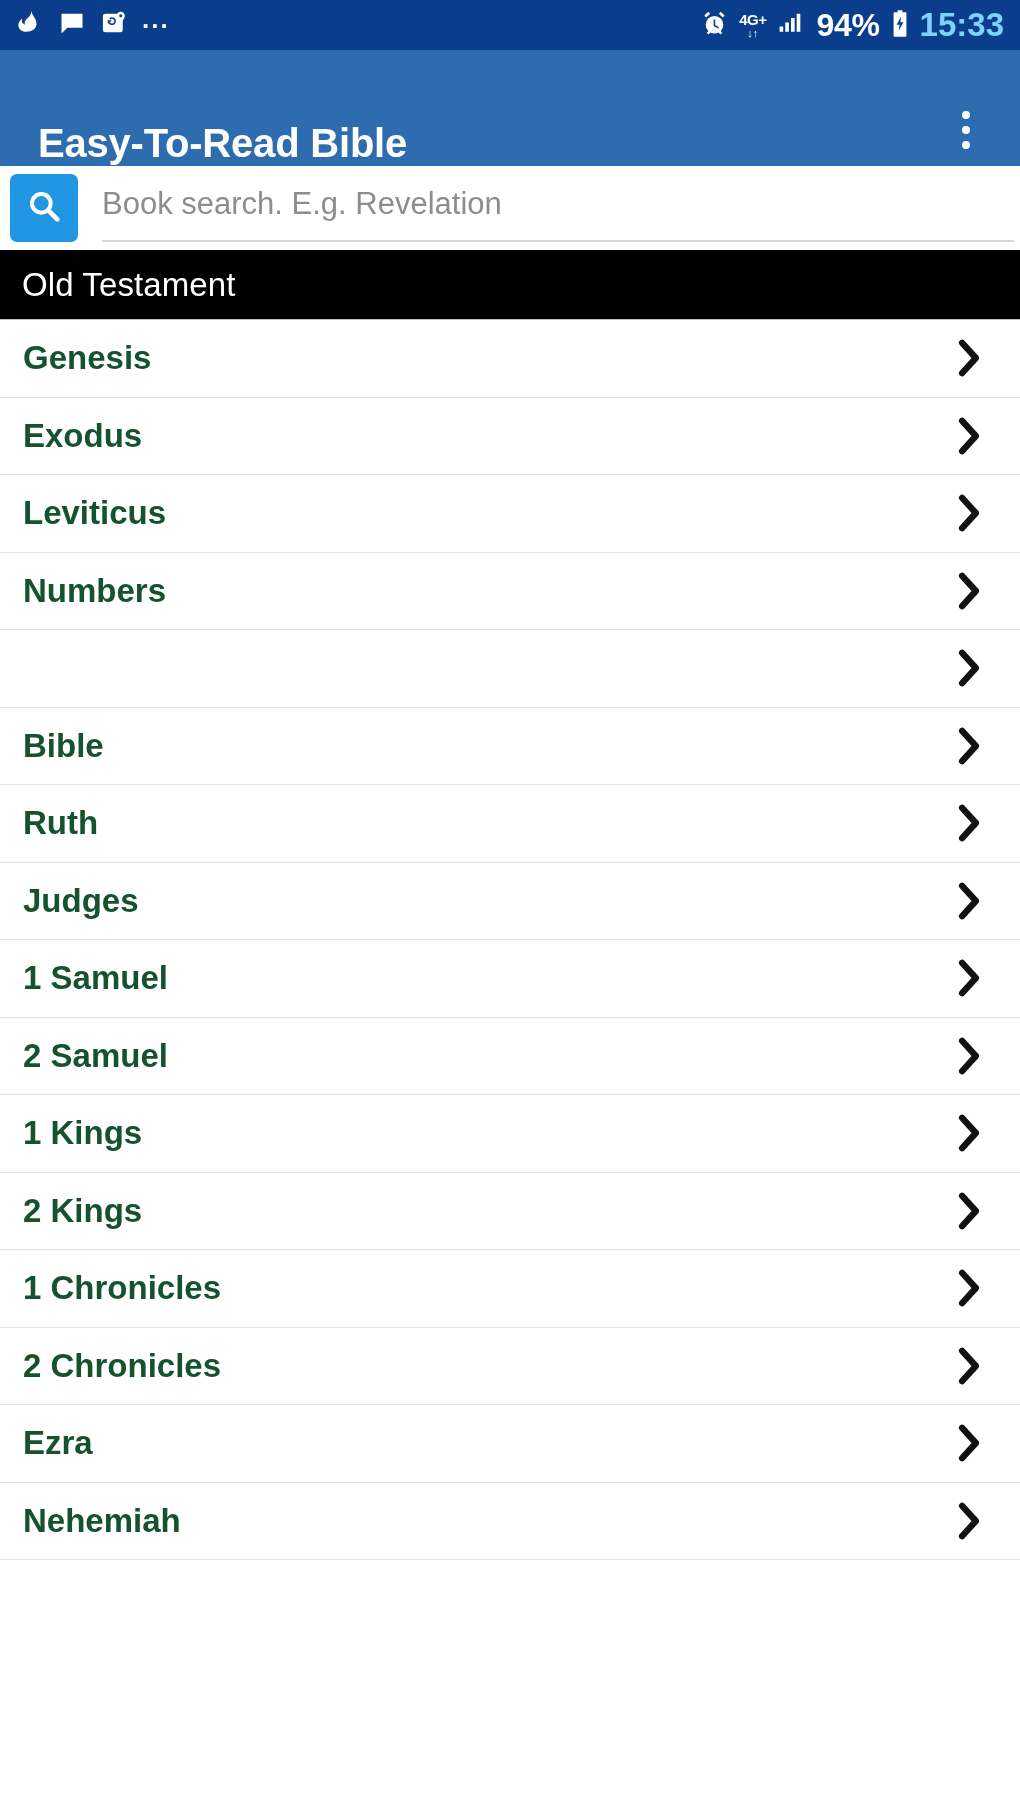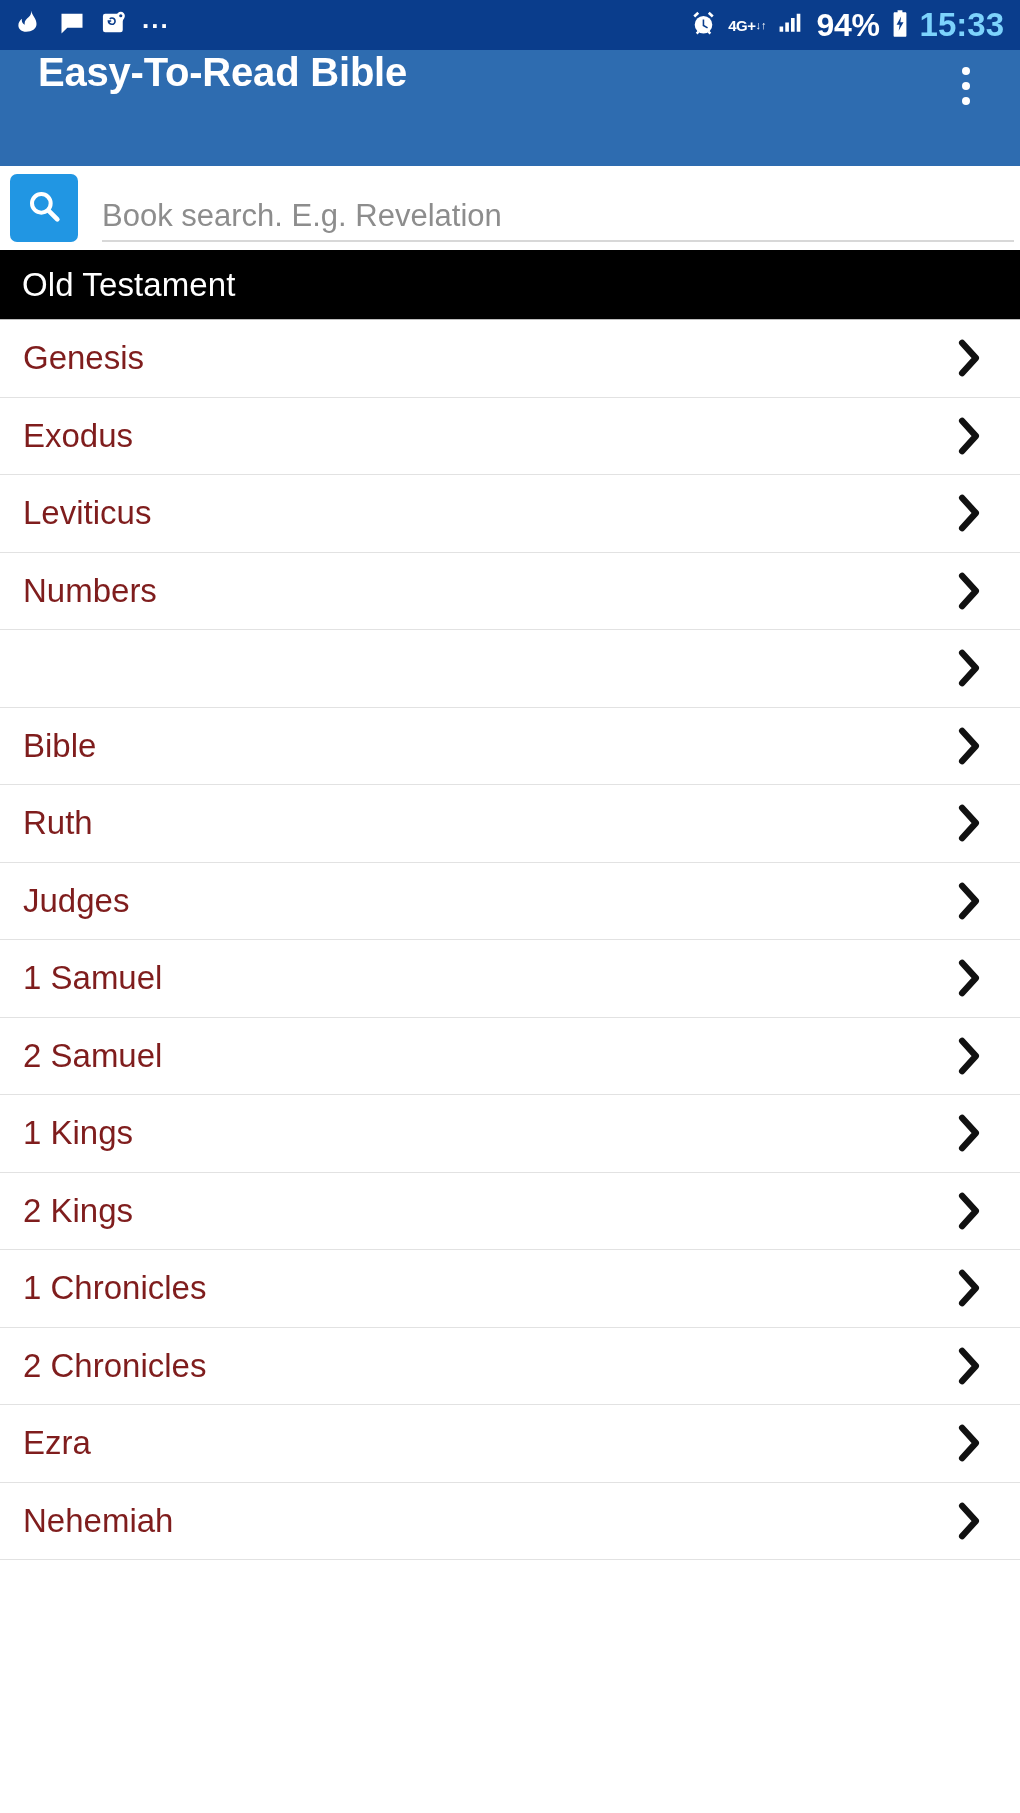--- a/index.html
+++ b/index.html
@@ -21,29 +21,29 @@
   }
   .sb-left { display:flex; align-items:center; gap:14px; }
   .sb-right { margin-left:auto; display:flex; align-items:center; gap:10px; }
   .sb-icon { display:block; }
   .sb-dots {
     font-size:26px; line-height:14px; letter-spacing:2px;
     color:#fff; font-weight:700; position:relative; top:-6px;
   }
   .sb-text { font-size:32px; font-weight:700; color:#fff; letter-spacing:-0.3px; }
   .sb-time { font-size:33px; font-weight:700; color:#7dd3fc; letter-spacing:0px;text-align:right; }
-  .net-label { display:flex; flex-direction:row; align-items:center; line-height:1; }
+  .net-label { display:flex; flex-direction:column; align-items:center; line-height:1; }
   .net-label .gen { font-size:15px; font-weight:700; letter-spacing:-0.5px; }
   .net-label .arrows { font-size:11px; letter-spacing:0px; margin-top:1px; }
 
   
   .appbar {
     height:116px; flex:0 0 116px;
     background:#2e6cb0;
-    display:flex; align-items:flex-start;
+    display:flex; align-items:flex-end;
     padding:0 26px 0 38px;
     position:relative;
   }
   .appbar-title {
     font-size:40px; font-weight:700; color:#ffffff;
     letter-spacing:-0.2px; white-space:nowrap;
   }
   .overflow-menu {
     margin-left:auto; width:56px; height:72px;
     display:flex; flex-direction:column; align-items:center; justify-content:center; gap:7px;
@@ -59,21 +59,21 @@
     padding:0 0 0 10px;
   }
   .search-btn {
     width:68px; height:68px; flex:0 0 68px;
     background:#2196e3; border-radius:7px;
     display:flex; align-items:center; justify-content:center;
     cursor:pointer;
   }
   .search-field {
     flex:1 1 auto; margin-left:24px; margin-right:6px;
-    height:68px; display:flex; align-items:flex-end;
+    height:68px; display:flex; align-items:center;
     border-bottom:2px solid #d8d8d8;
   }
   .search-input {
     width:100%; border:0; outline:0; background:transparent;
     font-family:"Liberation Sans", sans-serif;
     font-size:31px; color:#333; padding-bottom:6px;
   }
   .search-input::placeholder { color:#8d8d8d; }
 
   
@@ -92,21 +92,21 @@
   .booklist { flex:1 1 auto; background:#ffffff; overflow:hidden; }
   .book-row {
     height:77.5px;
     display:flex; align-items:center;
     padding:0 34px 0 23px;
     border-bottom:1px solid #e2e2e2;
     background:#ffffff;
     cursor:pointer;
   }
   .book-name {
-    font-size:33px; color:#7f1d1d; font-weight:400; letter-spacing:0px;
+    font-size:33px; color:#14532d; font-weight:700; letter-spacing:0px;
   }
   .chev { margin-left:auto; display:flex; align-items:center; justify-content:center; }
 </style>
 </head>
 <body>
 
 <div id="app">
 
   <div class="statusbar">
     <div class="sb-left">

